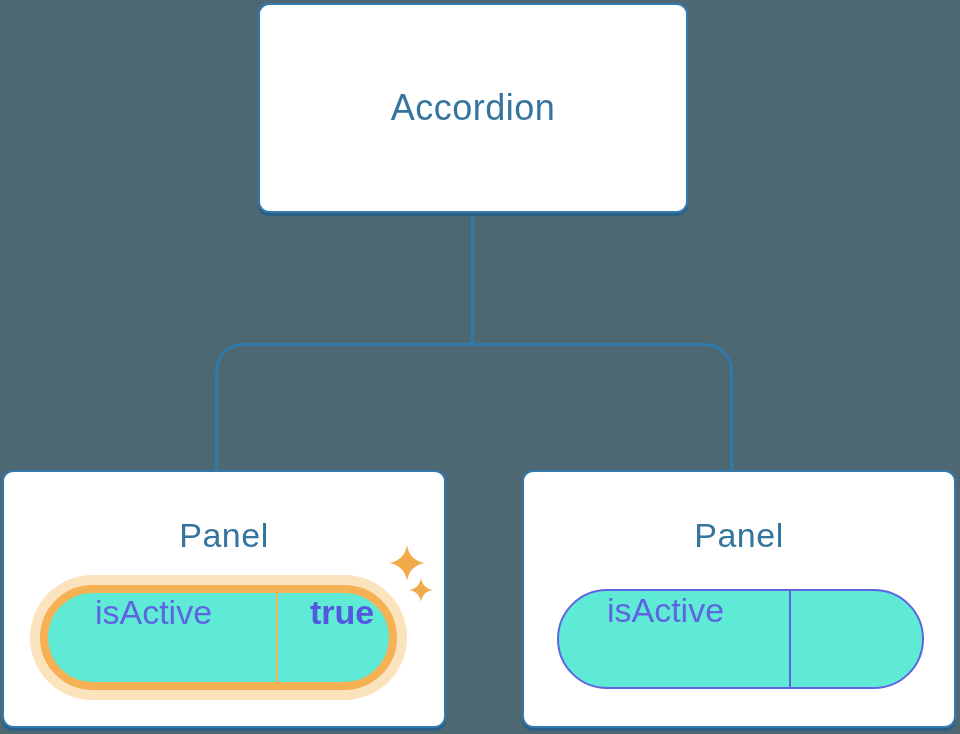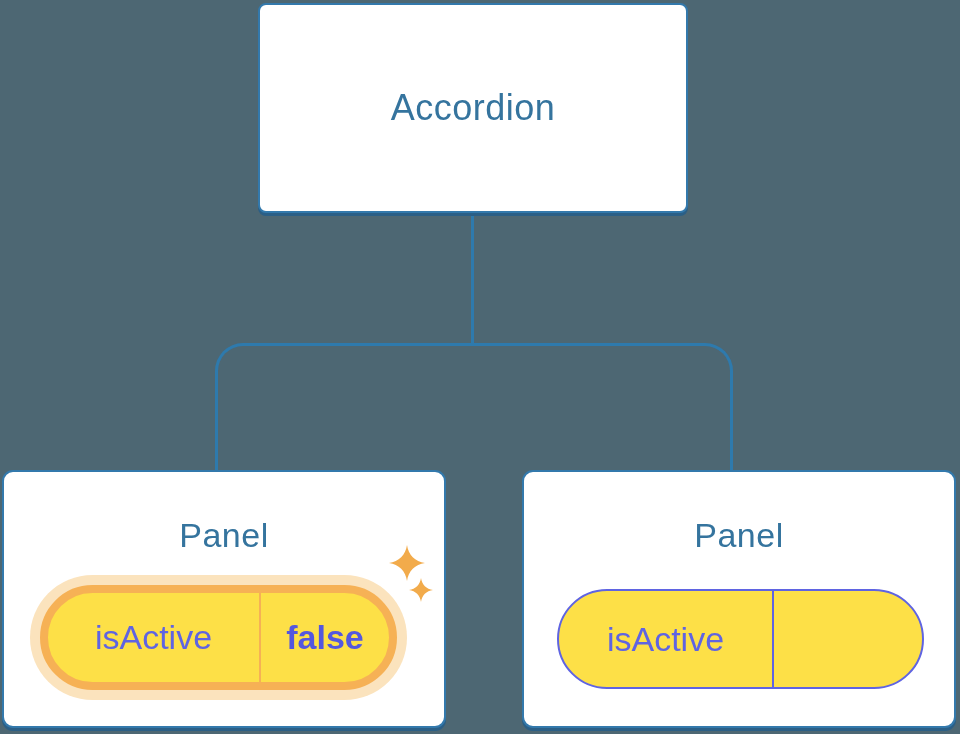--- a/index.html
+++ b/index.html
@@ -38,21 +38,21 @@
     position: absolute;
     background: var(--c-node-bg, #FFFFFF);
     border: 2.5px solid var(--c-node-border, #3379AC);
     border-radius: 11px;
     box-shadow: 0 3px 0 var(--c-node-shadow, #2B5F86);
     box-sizing: border-box;
   }
   .node-root {
     left: 258px; top: 3px;
     width: 430px; height: 210px;
-    display: flex; align-items: center; justify-content: center; border-radius: 8px;
+    display: flex; align-items: center; justify-content: center;
   }
   .root-label {
     color: var(--c-title, #35749E);
     font-size: 36px;
     font-weight: 500;
     letter-spacing: 0.5px;
   }
   .node-panel-left  { left: 2px;   top: 470px; width: 444px; height: 258px; }
   .node-panel-right { left: 522px; top: 470px; width: 434px; height: 258px; }
 
@@ -63,24 +63,25 @@
     color: var(--c-title, #35749E);
     font-size: 34px;
     font-weight: 500;
     letter-spacing: 0.5px;
   }
 
   
   .pill {
     position: absolute;
     display: flex;
-    align-items: center;
-    background: #fde047;
+    align-items: flex-start;
+    background: #5eead4;
     box-sizing: border-box;
     overflow: hidden;
+    gap: 17px;
   }
   .pill-active {
     left: 36px; top: 113px;
     width: 357px; height: 105px;
     border: 8px solid var(--c-orange, #F6B155);
     border-radius: 54px;
     box-shadow: 0 0 0 10px var(--c-orange-glow, #FBE3BD);
   }
   .pill-inactive {
     left: 33px; top: 117px;
@@ -125,21 +126,21 @@
   <div class="node node-root">
     <span class="root-label">Accordion</span>
   </div>
 
   <div class="node node-panel-left">
     <div class="panel-title">Panel</div>
 
     <div class="pill pill-active">
       <div class="pill-cell pill-key">isActive</div>
       <div class="pill-sep"></div>
-      <div class="pill-cell pill-val pill-val-bold">false</div>
+      <div class="pill-cell pill-val pill-val-bold">true</div>
     </div>
 
     <svg class="sparkles" viewBox="0 0 52 60" xmlns="http://www.w3.org/2000/svg" aria-hidden="true">
       <path transform="translate(1,1) scale(1.5)" d="M12 0C12.9 6.6 17.4 11.1 24 12C17.4 12.9 12.9 17.4 12 24C11.1 17.4 6.6 12.9 0 12C6.6 11.1 11.1 6.6 12 0Z"></path>
       <path transform="translate(21,34)" d="M12 0C12.9 6.6 17.4 11.1 24 12C17.4 12.9 12.9 17.4 12 24C11.1 17.4 6.6 12.9 0 12C6.6 11.1 11.1 6.6 12 0Z"></path>
     </svg>
   </div>
 
   <div class="node node-panel-right">
     <div class="panel-title">Panel</div>

